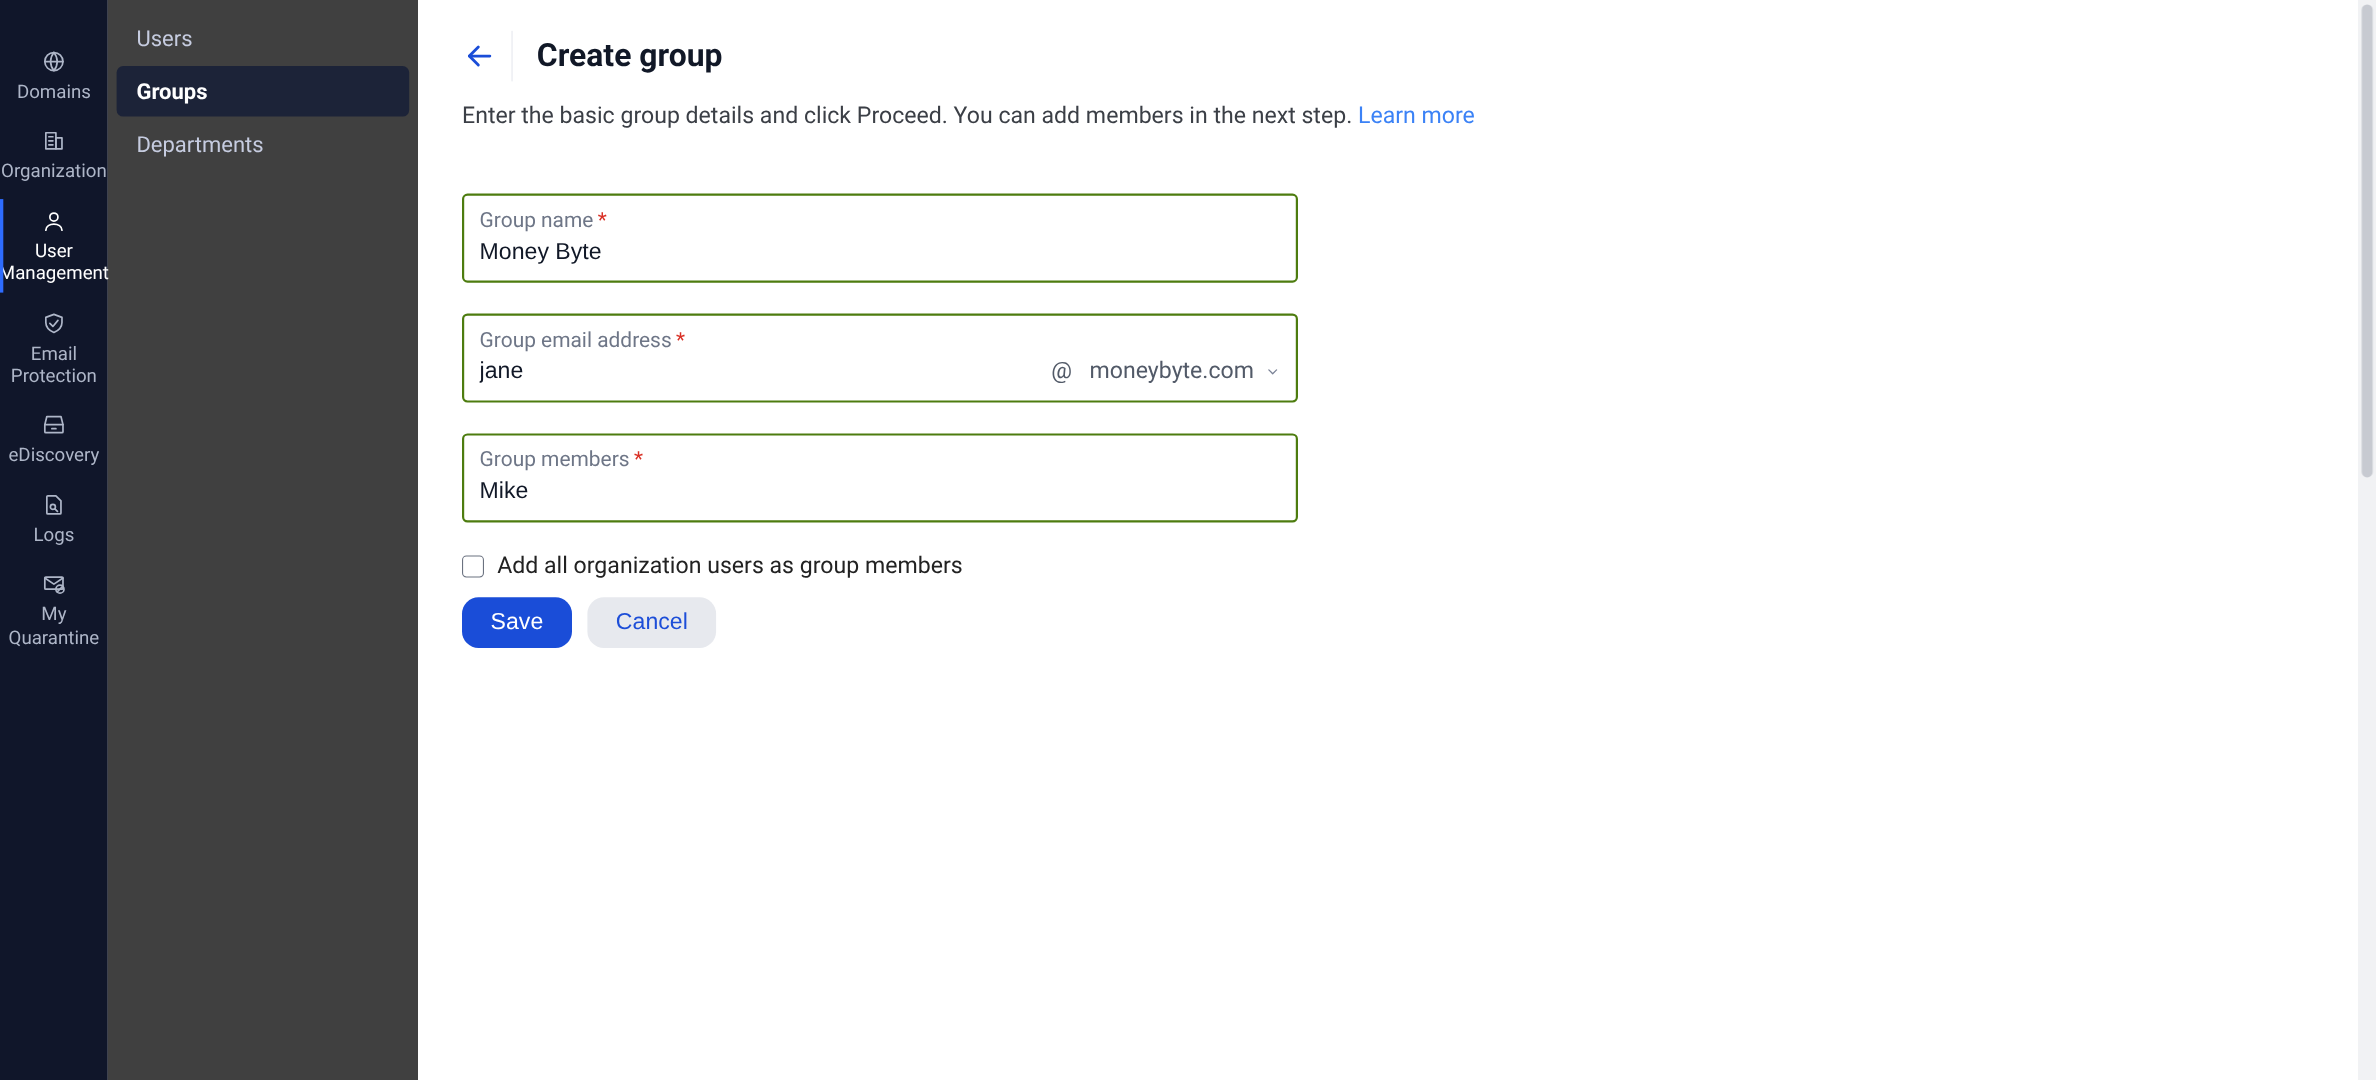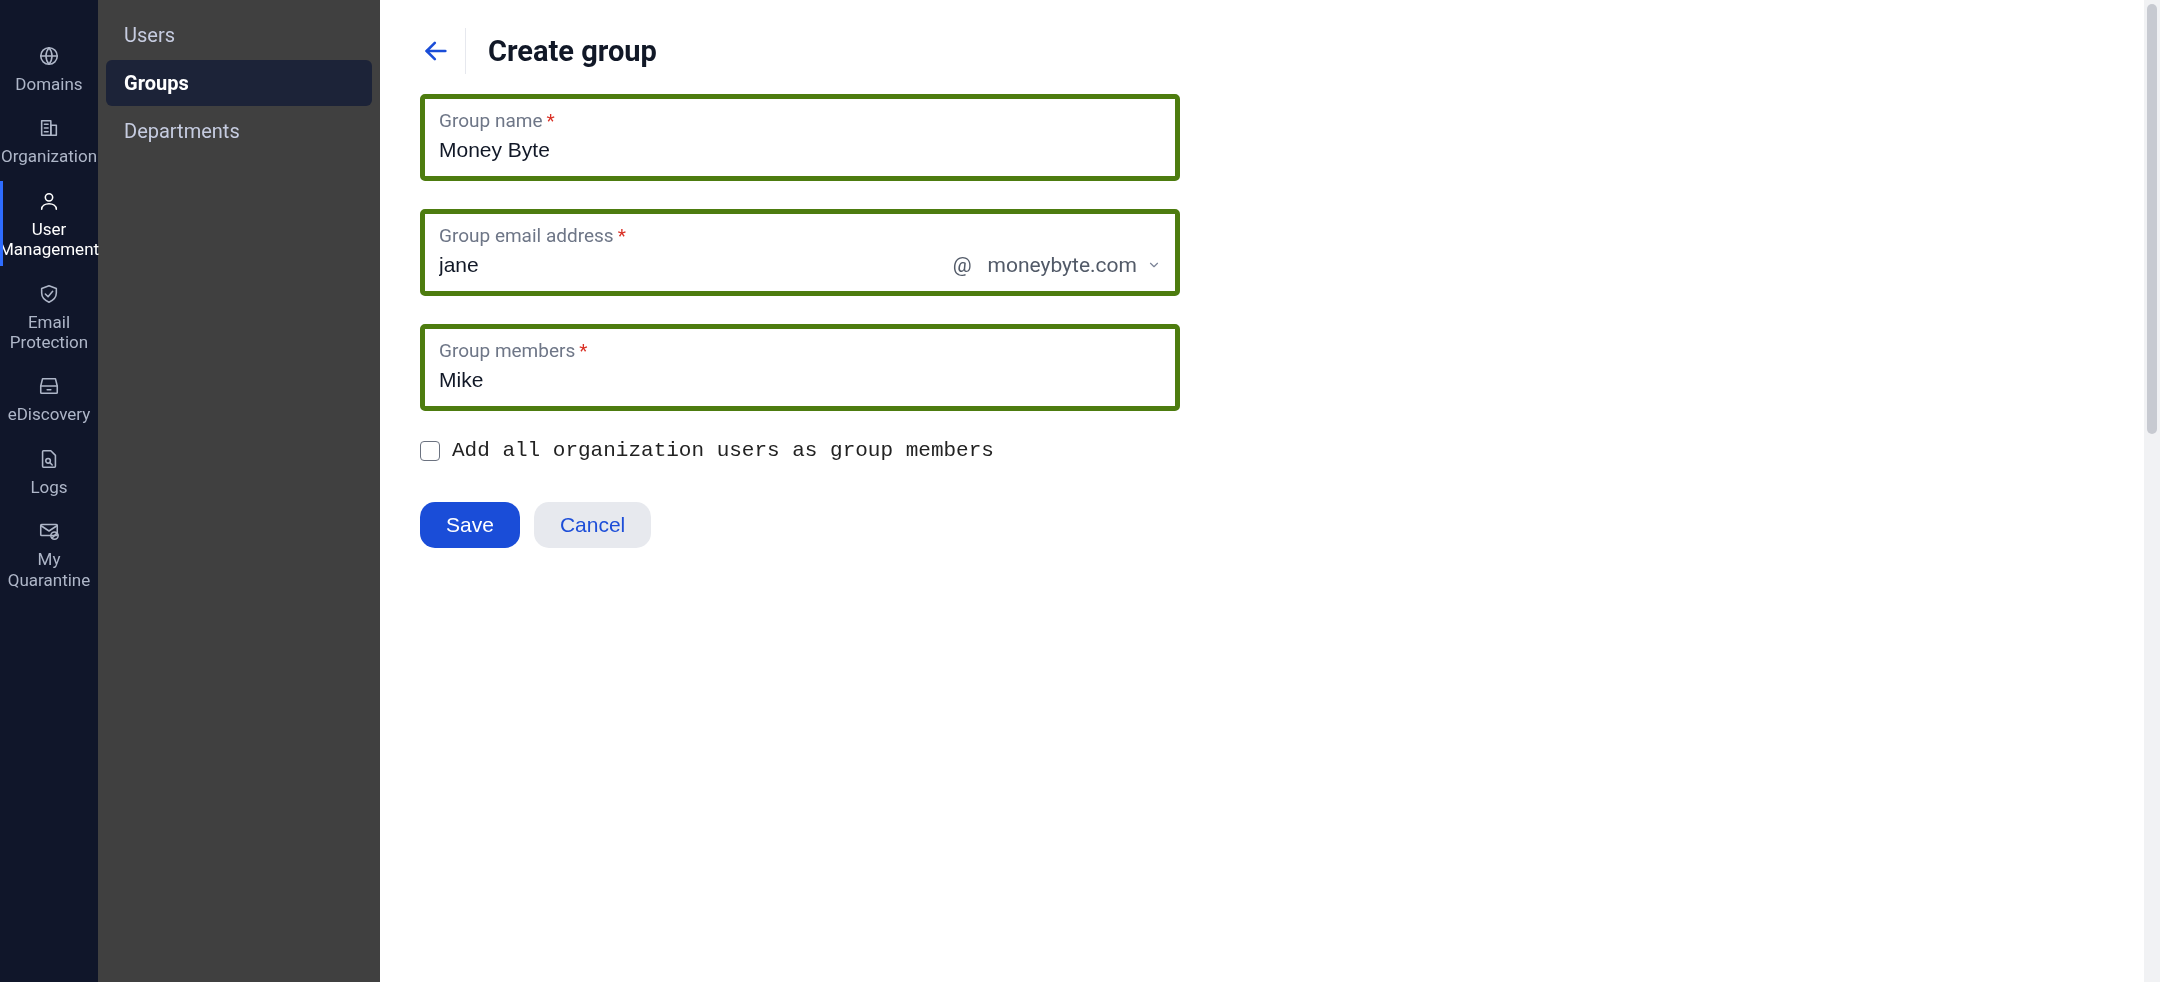--- a/index.html
+++ b/index.html
@@ -118,21 +118,21 @@
     }
     .subtitle a {
       color: #3b82f6;
       text-decoration: none;
       cursor: pointer;
     }
     
     .form-wrap { max-width: 760px; }
     
     .field {
-      border: 5px solid #4d7c0f;
+      border: 2px solid #4d7c0f;
       border-radius: 5px;
       padding: 10px 14px 12px;
       margin-bottom: 28px;
       background: #fff;
     }
     .field-label {
       font-size: 19px;
       color: #6e7687;
       margin-bottom: 4px;
     }
@@ -165,24 +165,23 @@
       cursor: pointer;
     }
     .domain-select .chev { width: 14px; height: 14px; color: #7a8296; }
     
     .checkbox-row {
       display: flex;
       align-items: center;
       gap: 12px;
       font-size: 21px;
       color: #222;
-      margin-bottom: 40px;
+      margin-bottom: 16px;
       margin-top: 6px;
       cursor: pointer;
-      font-family: Liberation Mono, monospace;
     }
     .checkbox-box {
       width: 20px;
       height: 20px;
       border: 1.6px solid #6b7280;
       border-radius: 4px;
       display: inline-block;
     }
     
     .actions { display: flex; gap: 14px; }
@@ -306,20 +305,23 @@
     <div class="header-row">
       <div class="back-btn">
         <svg width="28" height="28" viewBox="0 0 24 24" fill="none" stroke="currentColor" stroke-width="2.2" stroke-linecap="round" stroke-linejoin="round">
             <line x1="20" y1="12" x2="4" y2="12"></line>
             <polyline points="11 19 4 12 11 5"></polyline>
           </svg>
       </div>
       <div class="page-title">Create group</div>
     </div>
 
+    <div class="subtitle">
+      <span>Enter the basic group details and click Proceed. You can add members in the next step. </span><a>Learn more</a>
+    </div>
 
     <div class="form-wrap">
 
       <div class="field">
         <div class="field-label">
           <span>Group name</span><span class="req">*</span>
         </div>
         <div class="field-value-row">
           <input class="value-input" value="Money Byte" style="">
         </div>

